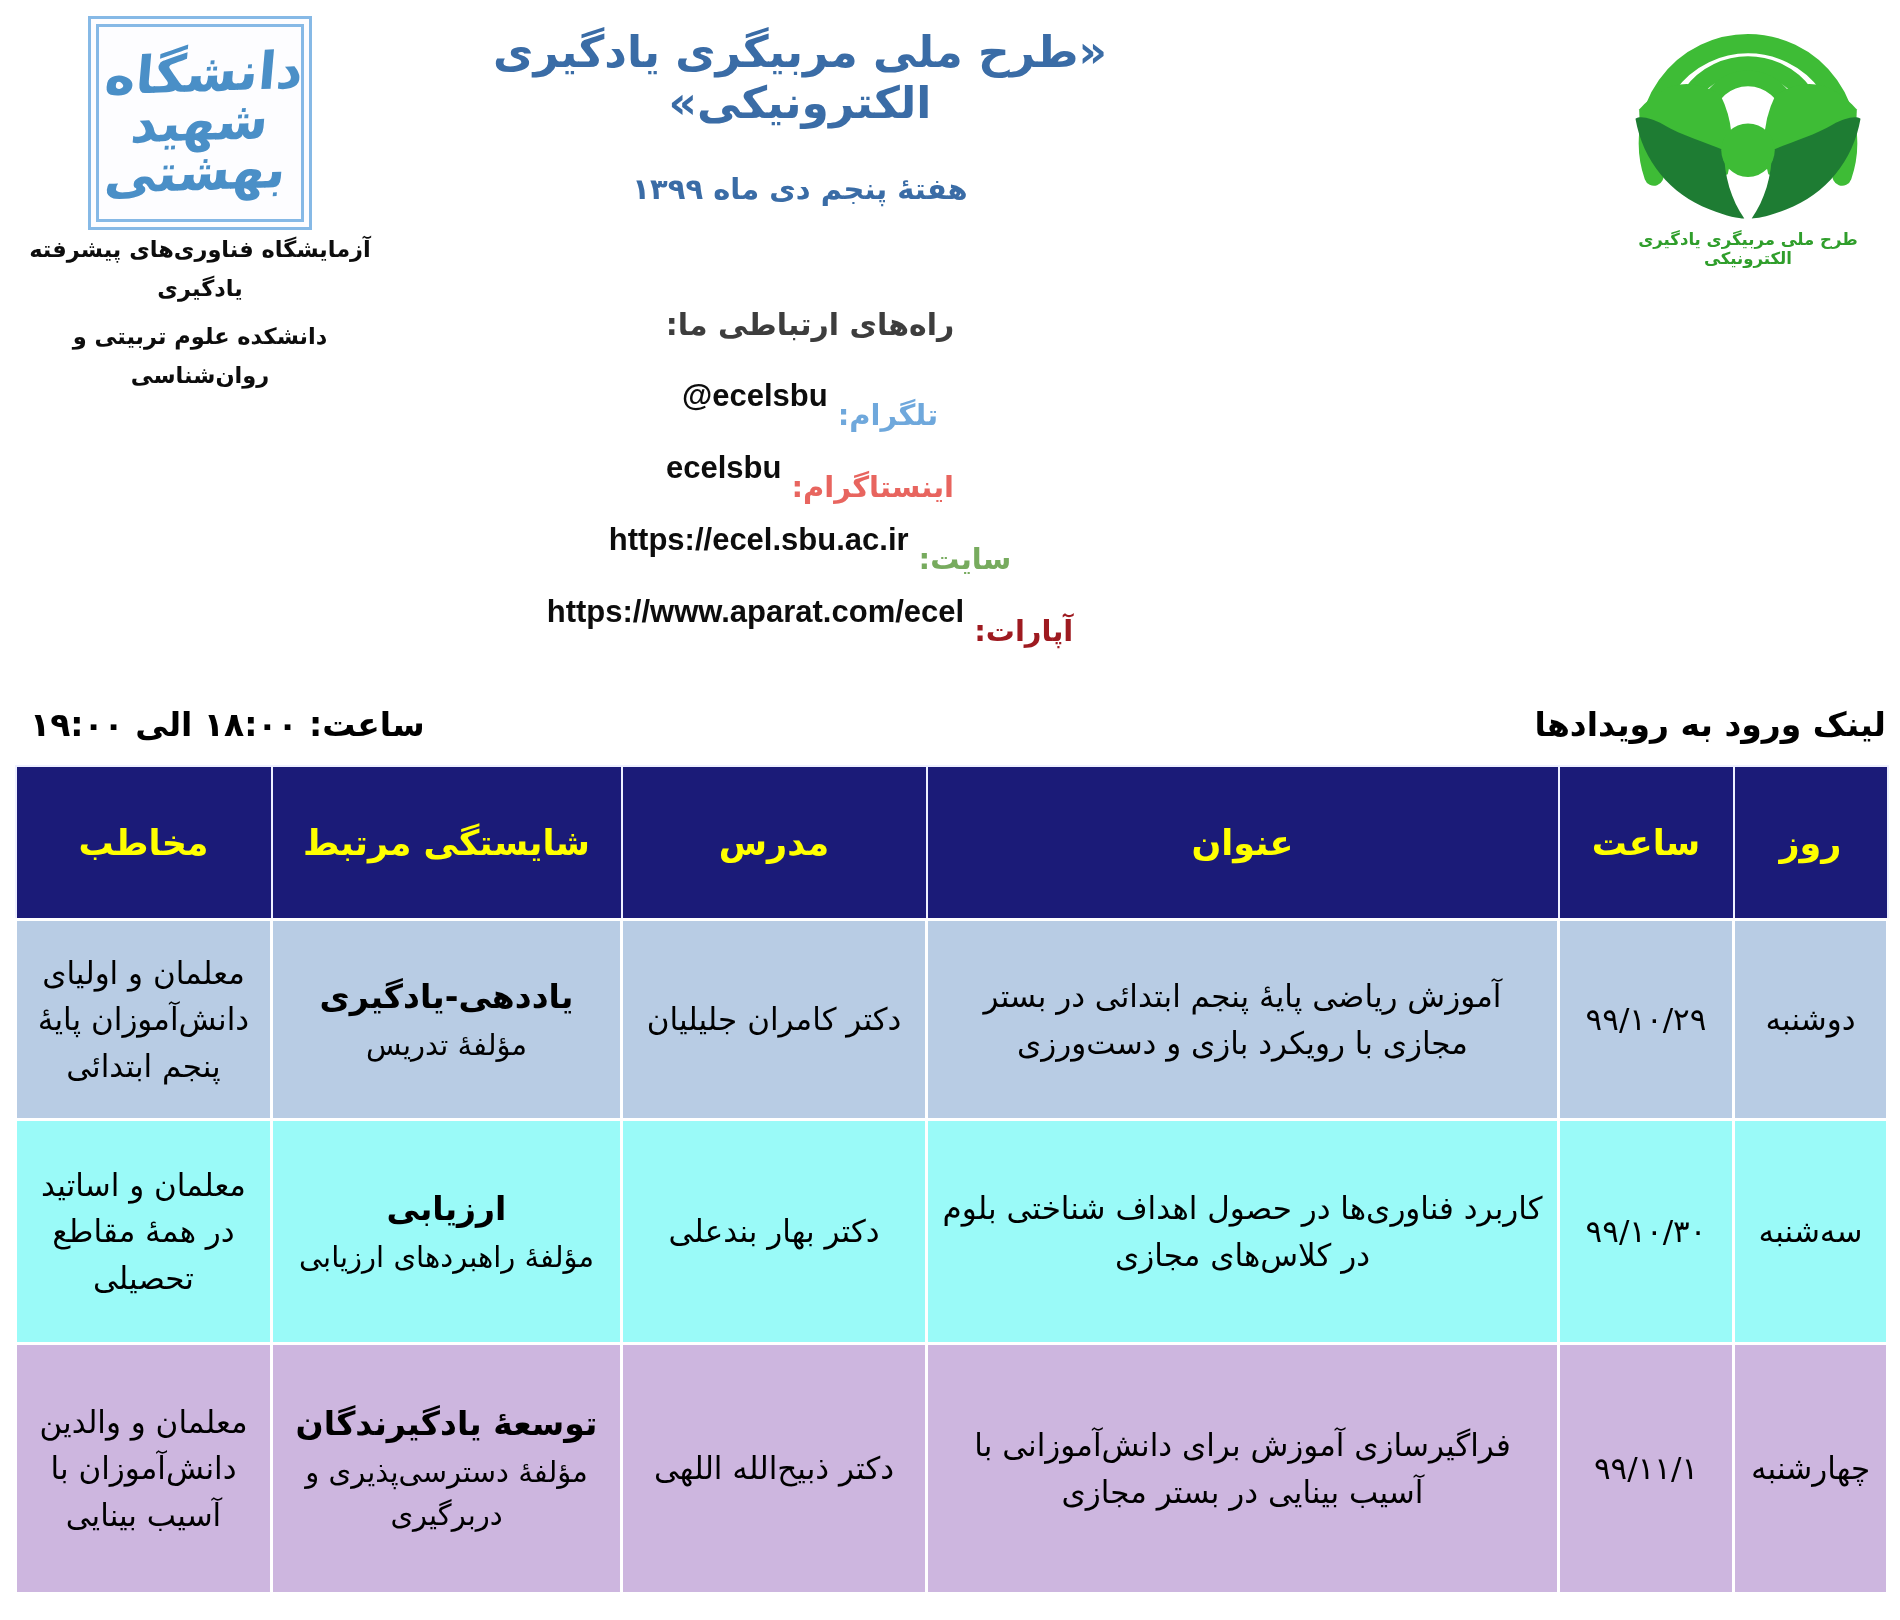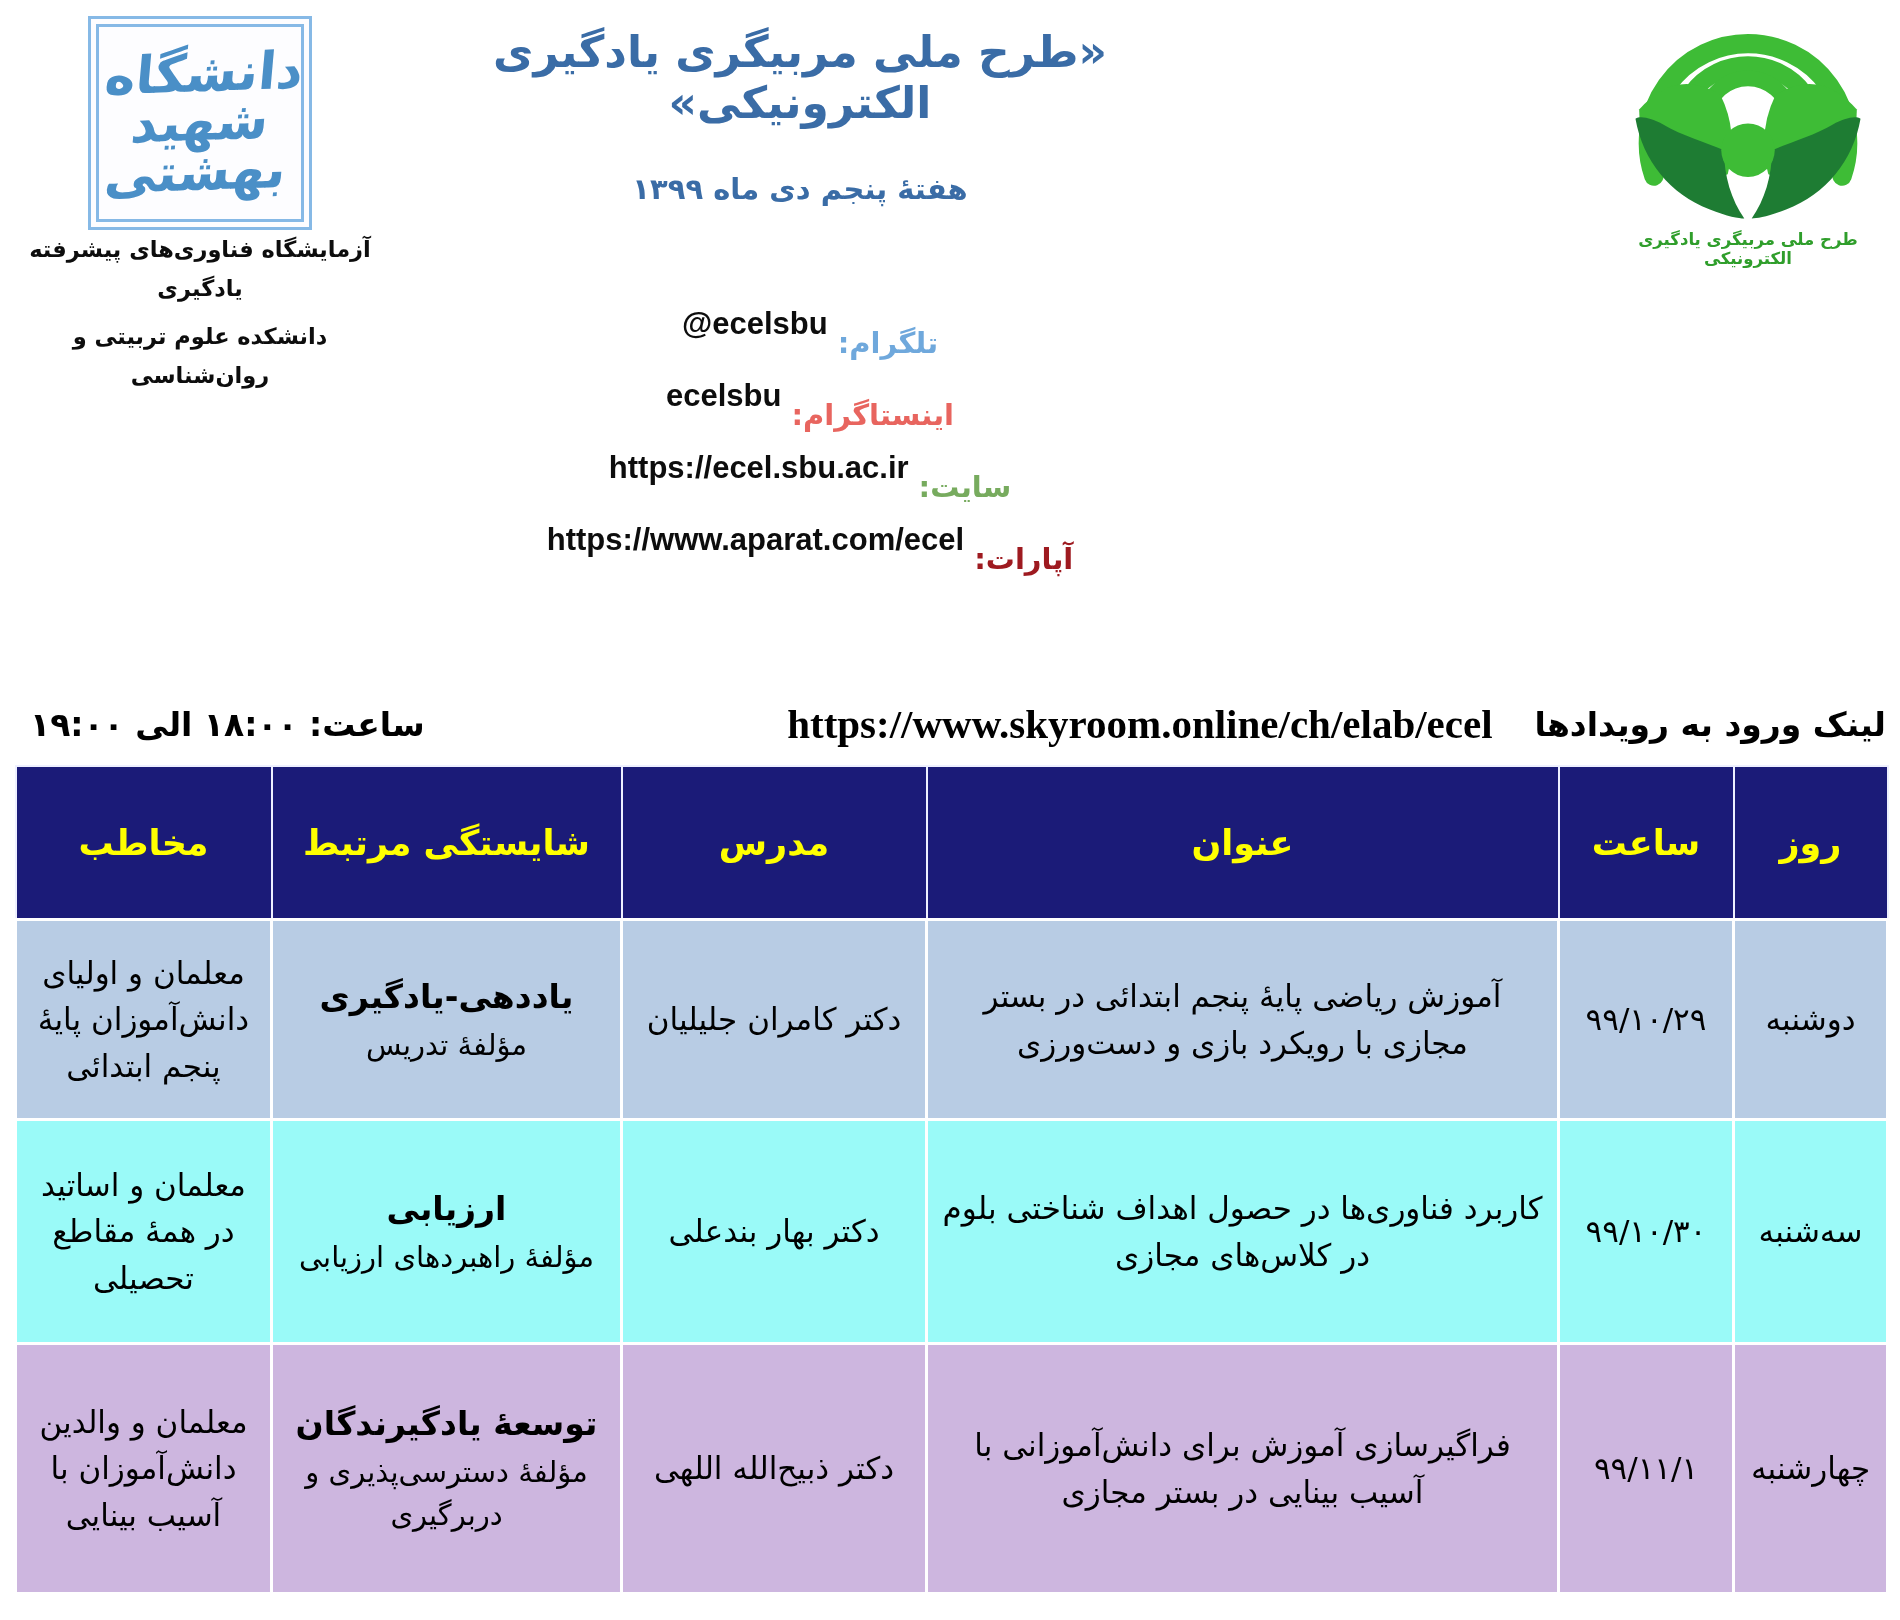--- a/index.html
+++ b/index.html
@@ -101,41 +101,43 @@
       <path d="M 252 118 C 244 164 214 200 172 216 C 152 224 140 226 134 226 C 148 206 156 180 156 152 C 174 144 202 136 222 124 C 234 118 246 114 252 118 Z"></path>
     </g>
 
     <circle cx="130" cy="152" r="29" fill="var(--logo-green)"></circle>
   </svg>
   <div class="program-caption">طرح ملی مربیگری یادگیری الکترونیکی</div>
 </div>
 
 <div class="contact">
   <div class="contact-line">
+    <span class="contact-heading">راه‌های ارتباطی ما:</span>
+  </div>
+  <div class="contact-line">
     <span class="contact-label c-telegram">تلگرام:</span>
     <span class="contact-value">@ecelsbu</span>
   </div>
   <div class="contact-line">
     <span class="contact-label c-instagram">اینستاگرام:</span>
     <span class="contact-value">ecelsbu</span>
   </div>
   <div class="contact-line">
     <span class="contact-label c-site">سایت:</span>
     <span class="contact-value">https://ecel.sbu.ac.ir</span>
   </div>
   <div class="contact-line">
     <span class="contact-label c-aparat">آپارات:</span>
     <span class="contact-value">https://www.aparat.com/ecel</span>
   </div>
 </div>
 
 <div class="events-row">
   <div class="events-right">
     <span class="events-label">لینک ورود به رویدادها</span>
-    <span class="events-url">https://www.skyroom.online/ch/elab/ecel</span>
   </div>
   <div class="events-time">ساعت: ۱۸:۰۰ الی ۱۹:۰۰</div>
 </div>
 
 <table class="schedule">
   <colgroup>
     <col style="width:154px">
       <col style="width:175px">
       <col style="width:632px">
     <col style="width:305px">

